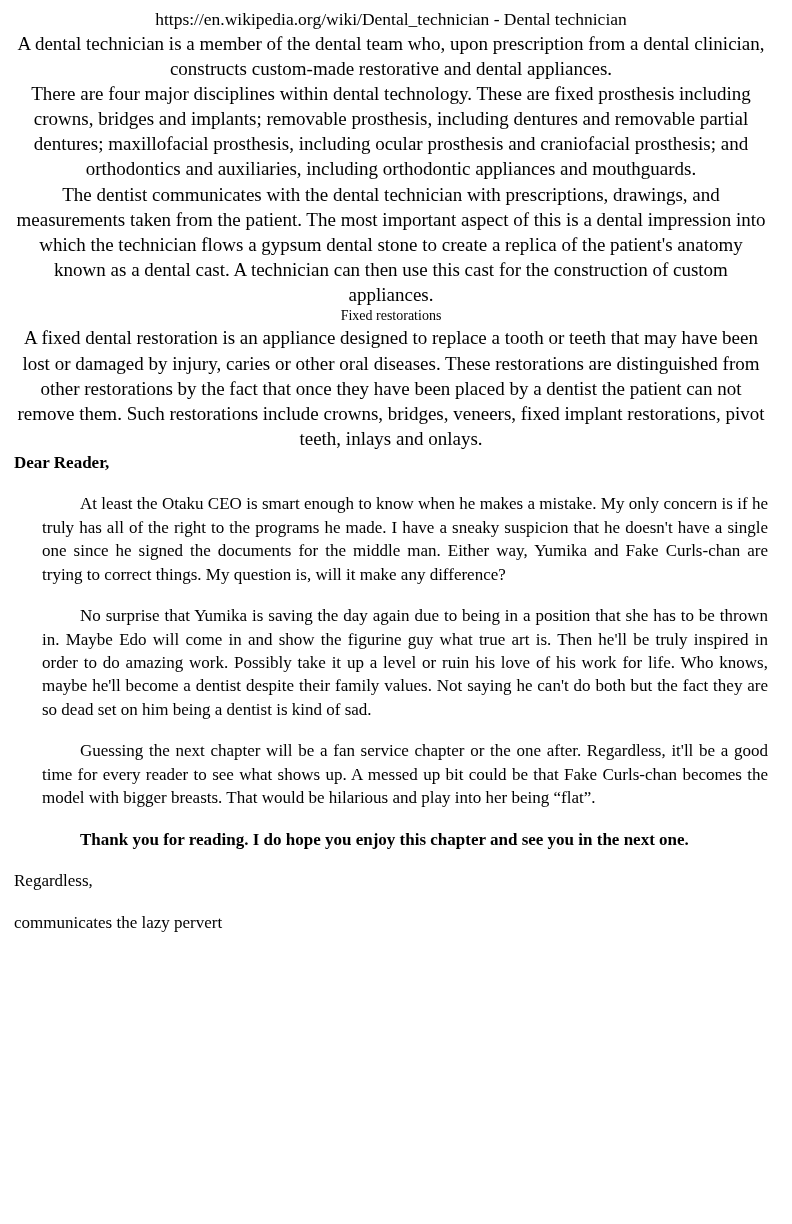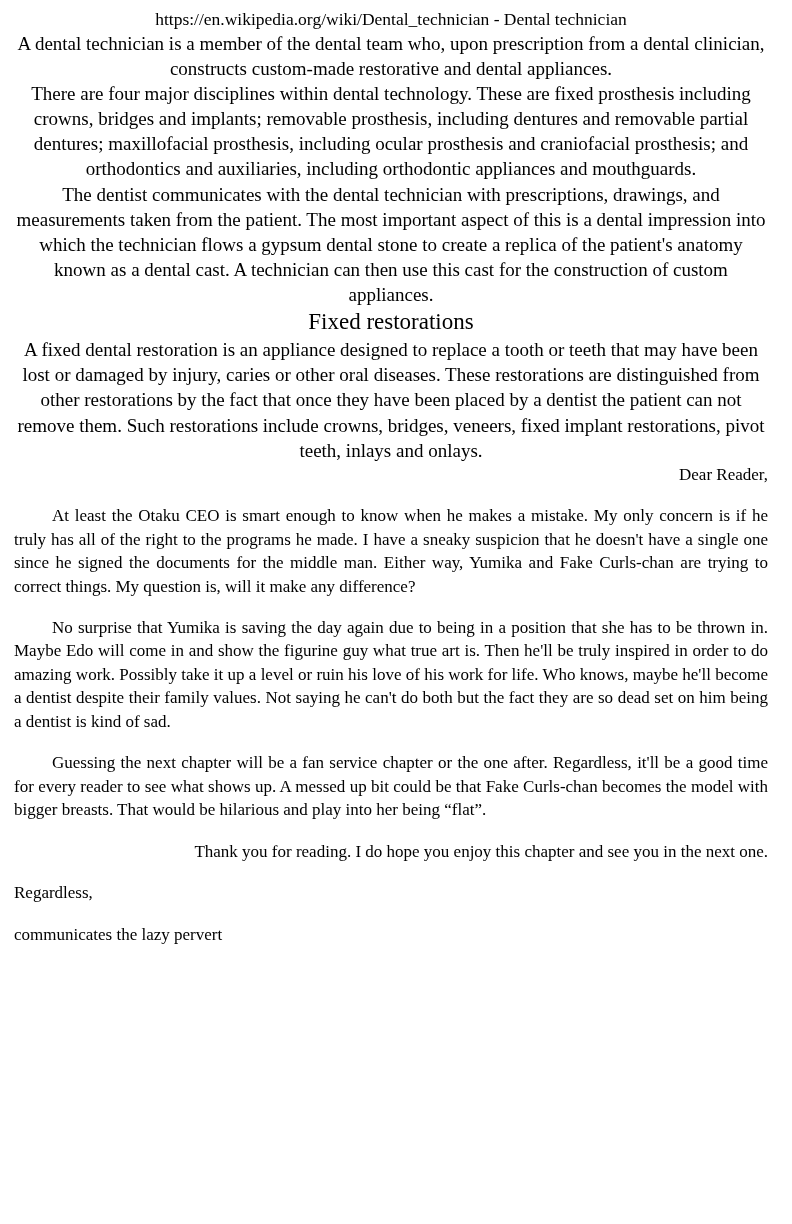--- a/index.html
+++ b/index.html
@@ -31,44 +31,46 @@
     padding: 0;
   }
   .src-line {
     text-align: center;
     font-size: 17.5px;
     line-height: 1.32;
     margin: 0;
   }
   .section-head {
     text-align: center;
-    font-size: 23px;
+    font-size: 14px;
     line-height: 1.32;
     margin: 0;
   }
   .letter {
     margin-top: 0px;
     font-size: 17px;
     line-height: 1.38;
     text-align: left;
   }
   .letter p {
     margin: 0 0 0 0;
     text-align: justify;
     text-justify: inter-word;
   }
   .letter p.indent {
     text-indent: 38px;
+    margin-left: 28px;
   }
   .letter .spacer {
     height: 18px;
   }
   .letter .noindent {
     text-indent: 0;
-    text-align: right;
+    text-align: left;
+    font-weight: bold;
   }
   .sig-line {
     text-align: left;
     margin: 0;
   }
 </style>
 </head>
 <body>
 
 <div class="page">

